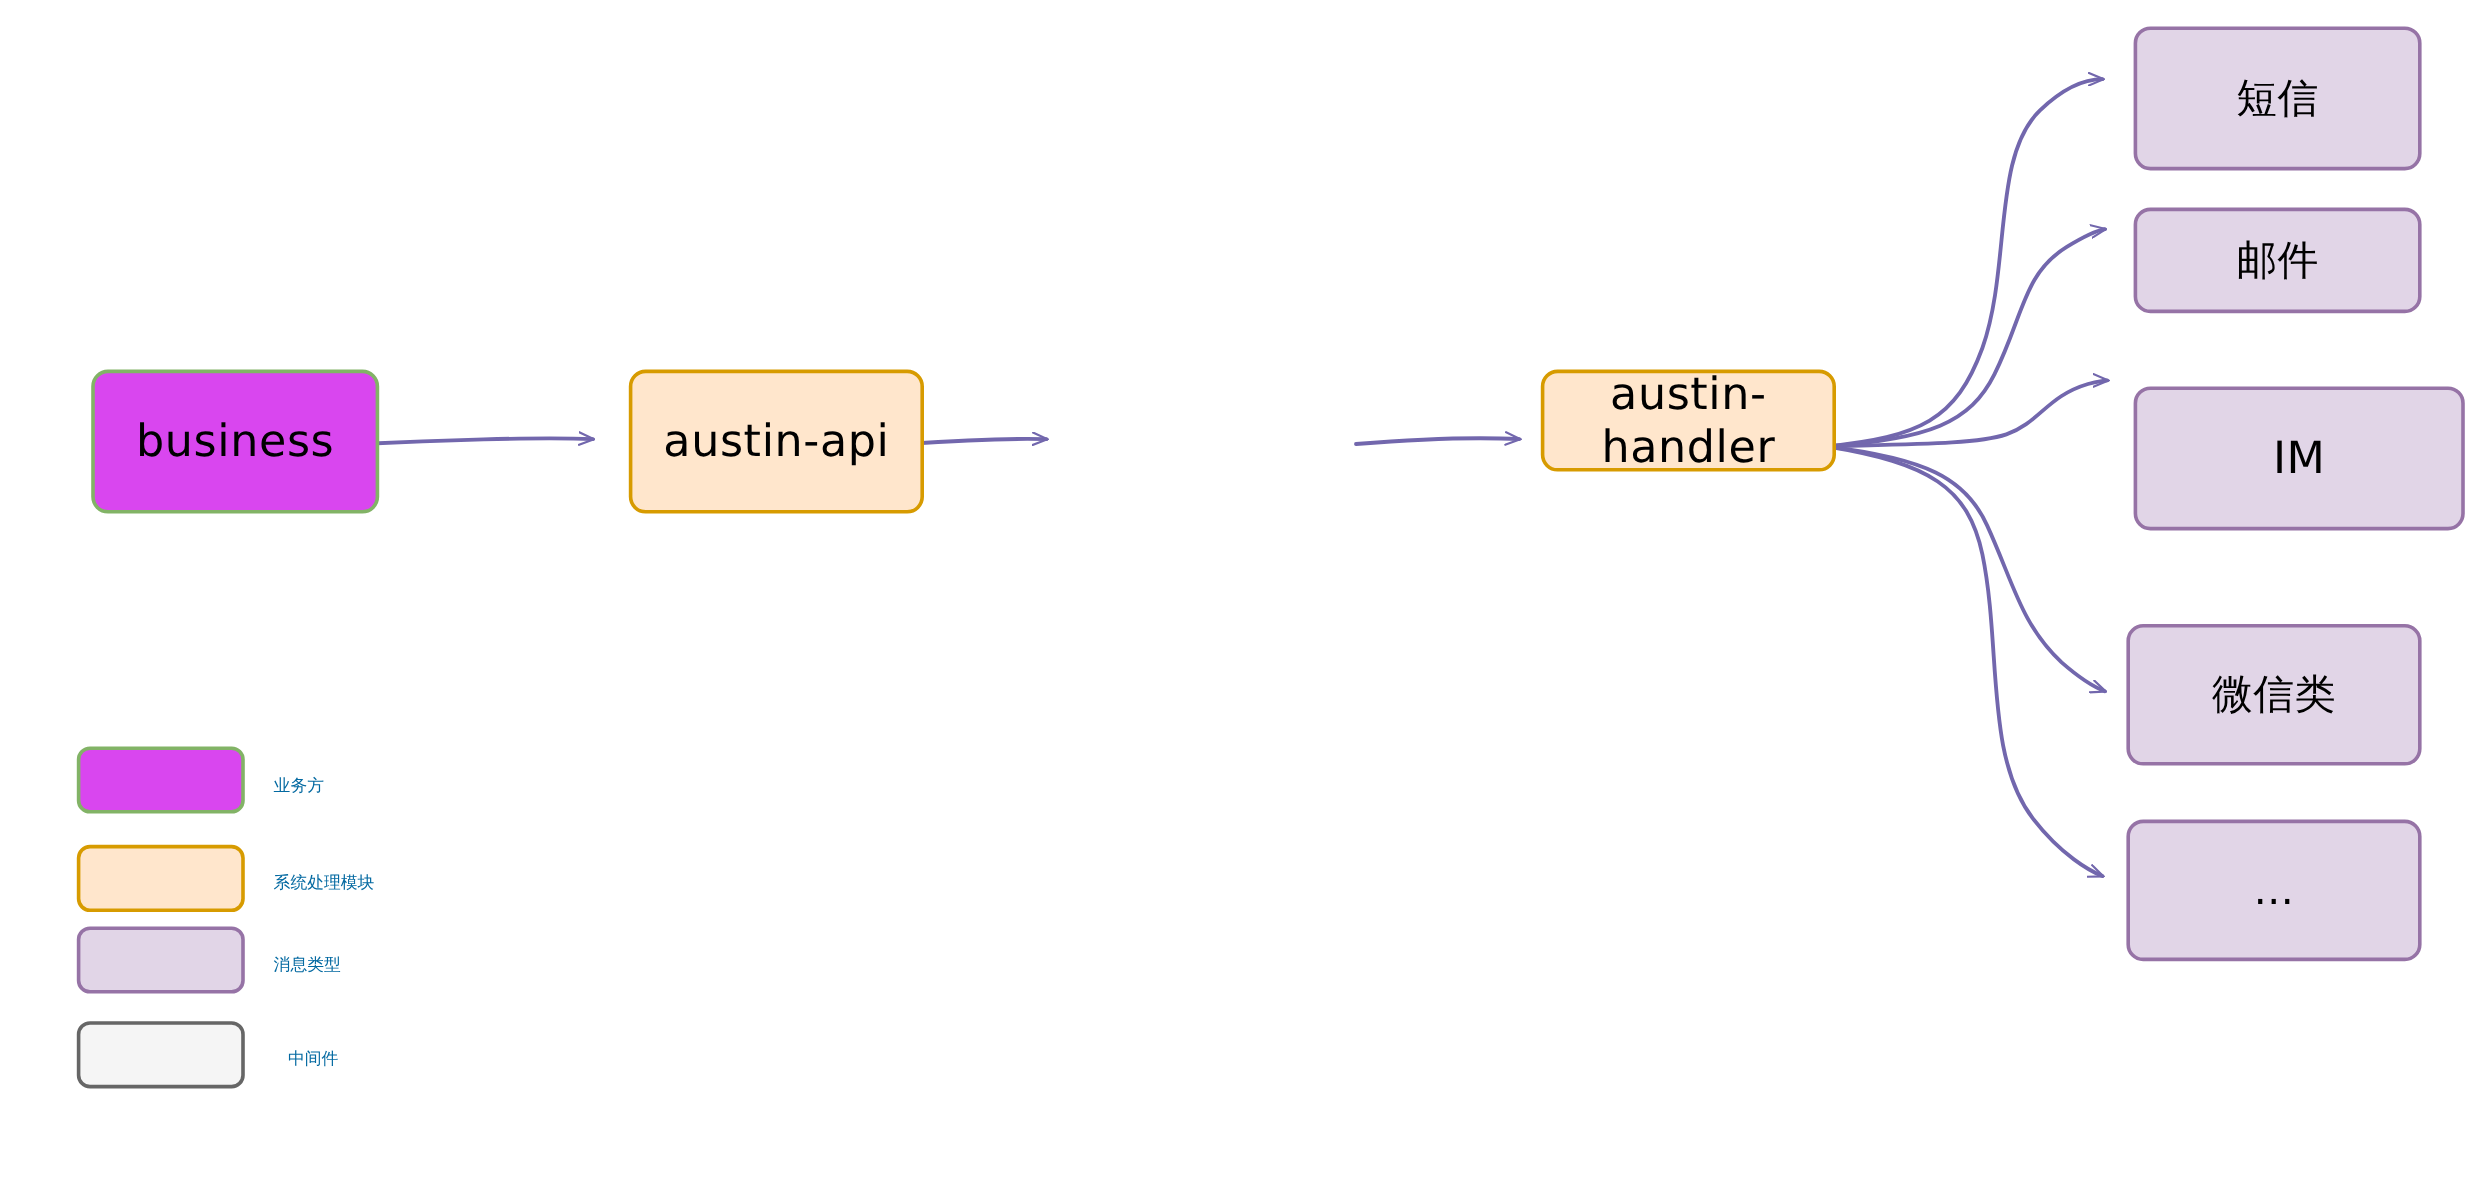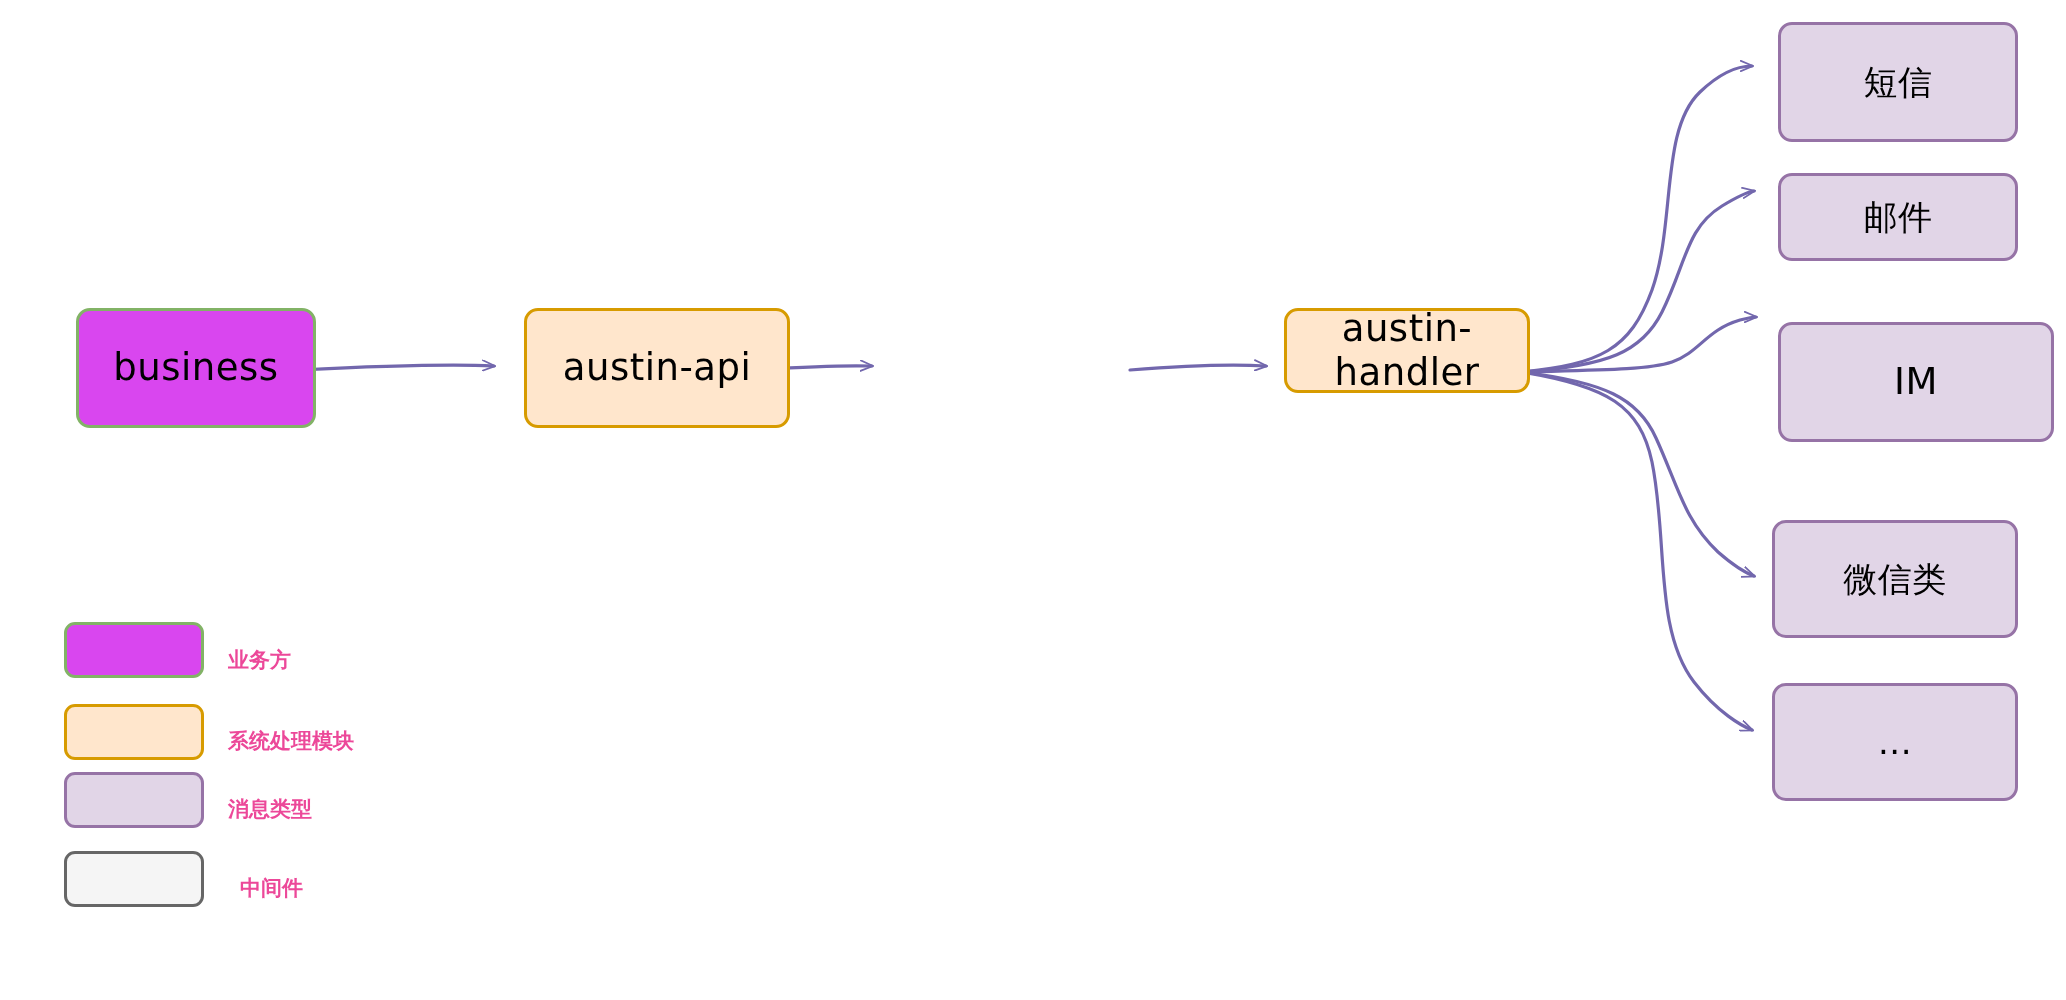--- a/index.html
+++ b/index.html
@@ -80,25 +80,24 @@
     position: absolute;
     box-sizing: border-box;
     border-radius: 11px;
     border-width: 3px;
     border-style: solid;
     z-index: 3;
   }
   .legend-text {
     position: absolute;
     font-family: "DejaVu Sans", sans-serif;
-    font-size: 21px;
-    color: #ec4899;
+    font-size: 14px;
+    color: #0369a1;
     white-space: nowrap;
     z-index: 3;
-    font-weight: bold;
   }
 </style>
 </head>
 <body>
 
 <div id="canvas">
 
   <svg id="edges" viewBox="0 0 2066 1000" xmlns="http://www.w3.org/2000/svg">
     <defs>
       <marker id="arrowhead" markerWidth="14" markerHeight="12" refX="12" refY="6" orient="auto" markerUnits="userSpaceOnUse">
@@ -119,21 +118,21 @@
       <path d="M1522,372 C1600,370 1648,370 1672,362 C1700,352 1706,330 1740,320 C1748,318 1752,317 1756,317" marker-end="url(#arrowhead)"></path>
       <path d="M1522,372 C1604,382 1638,398 1656,438 C1678,486 1684,520 1718,552 C1734,566 1746,573 1754,576" marker-end="url(#arrowhead)"></path>
       <path d="M1522,372 C1608,386 1640,406 1652,462 C1668,540 1654,630 1694,682 C1718,713 1742,726 1752,730" marker-end="url(#arrowhead)"></path>
     </g>
   </svg>
 
   <div class="node node-business txt-latin" style="left:60px; top:308px; width:240px; height:120px;">
     <span class="node-label">business</span>
   </div>
 
-  <div class="node node-process txt-latin" style="left:508px; top:308px; width:266px; height:120px;">
+  <div class="node node-process txt-latin" style="left:508px; top:308px; width:246px; height:120px;">
     <span class="node-label">austin-api</span>
   </div>
 
 
   <div class="node node-process txt-latin" style="left:1268px; top:308px; width:246px; height:85px;">
     <span class="node-label">austin-
 handler</span>
   </div>
 
   <div class="node node-message txt-cjk" style="left:1762px; top:22px; width:240px; height:120px;">

